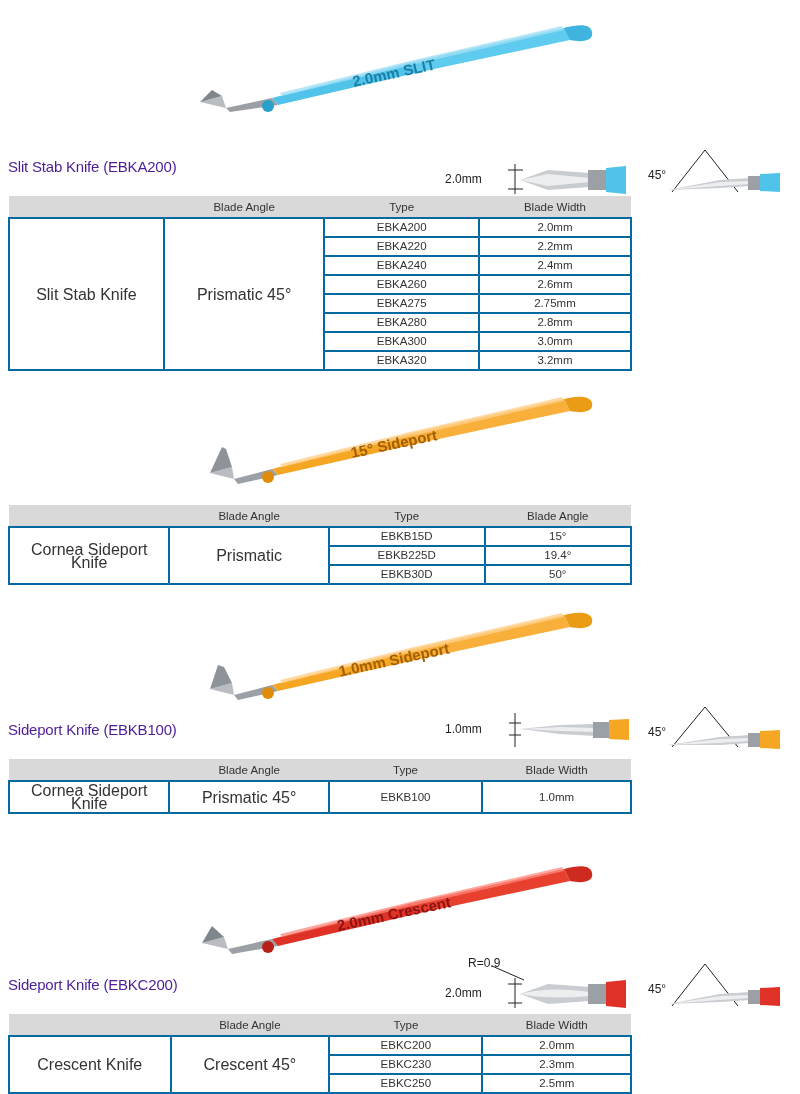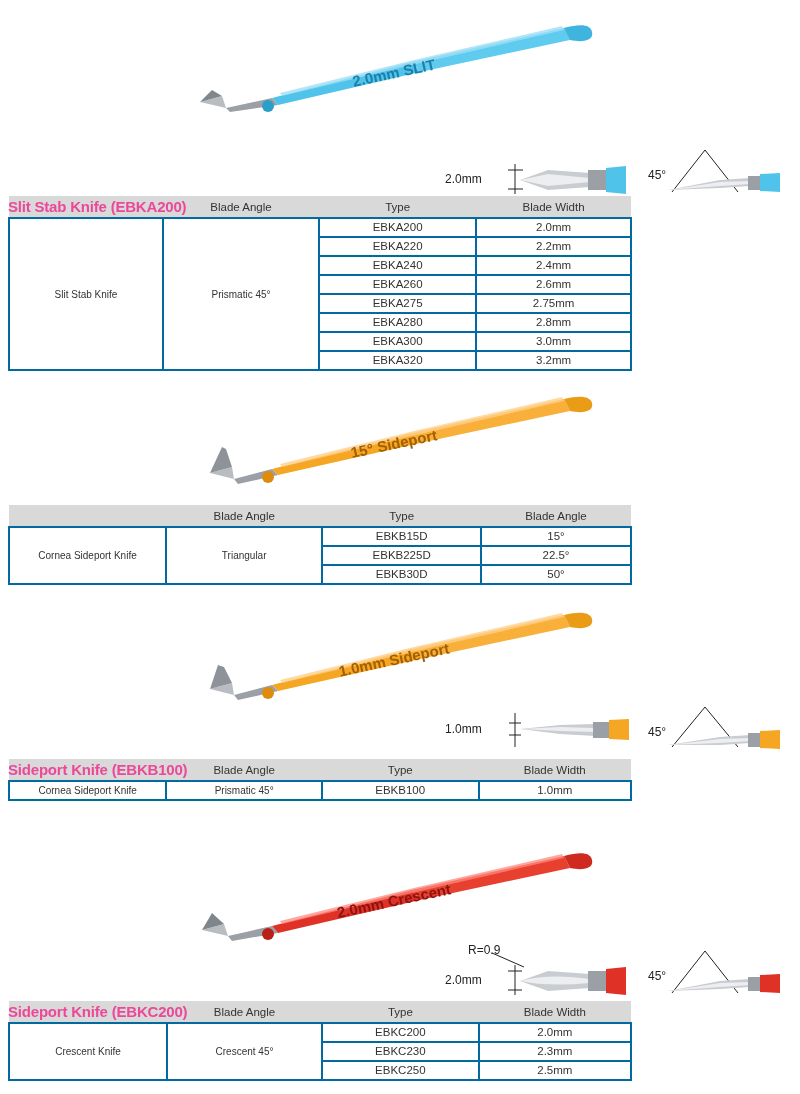--- a/index.html
+++ b/index.html
@@ -24,24 +24,23 @@
   .title-row {
     position: relative;
     height: 46px;
     width: 800px;
   }
   .prod-title {
     position: absolute;
     left: 8px;
     top: 8px;
     font-size: 15px;
-    font-weight: bold;
+    font-weight: normal;
     letter-spacing: -0.2px;
-    color: #ec4899;
-    margin-top: 40px;
+    color: #4c1d95;
   }
   .detail-wrap {
     position: absolute;
     left: 420px;
     top: -18px;
     width: 380px;
     height: 70px;
   }
 
   
@@ -64,21 +63,21 @@
   }
   table.spec tbody td {
     border: 2px solid #0369a1;
     text-align: center;
     padding: 2px 4px;
     height: 15.5px;
     line-height: 13px;
     background: #fff;
   }
   table.spec td.namecell, table.spec td.anglecell {
-    font-size: 10px;
+    font-size: 16px;
   }
   .col1 { width: 200px; }
   .col2 { width: 196px; }
   .col3 { width: 194px; }
   .col4 { width: 194px; }
 
   .sec-gap { height: 16px; }
 
   
   .dim-label {
@@ -221,27 +220,27 @@
         <tr>
           <th class="col1"></th>
           <th class="col2">Blade Angle</th>
           <th class="col3">Type</th>
           <th class="col4">Blade Angle</th>
         </tr>
       </thead>
       <tbody>
         <tr>
           <td class="namecell" rowspan="3">Cornea Sideport Knife</td>
-          <td class="anglecell" rowspan="3">Triangular</td>
+          <td class="anglecell" rowspan="3">Prismatic</td>
           <td>EBKB15D</td>
           <td>15°</td>
         </tr>
         <tr>
           <td>EBKB225D</td>
-          <td>22.5°</td>
+          <td>19.4°</td>
         </tr>
         <tr>
           <td>EBKB30D</td>
           <td>50°</td>
         </tr>
       </tbody>
     </table>
   </div>
 
   <div class="sec-gap"></div>

